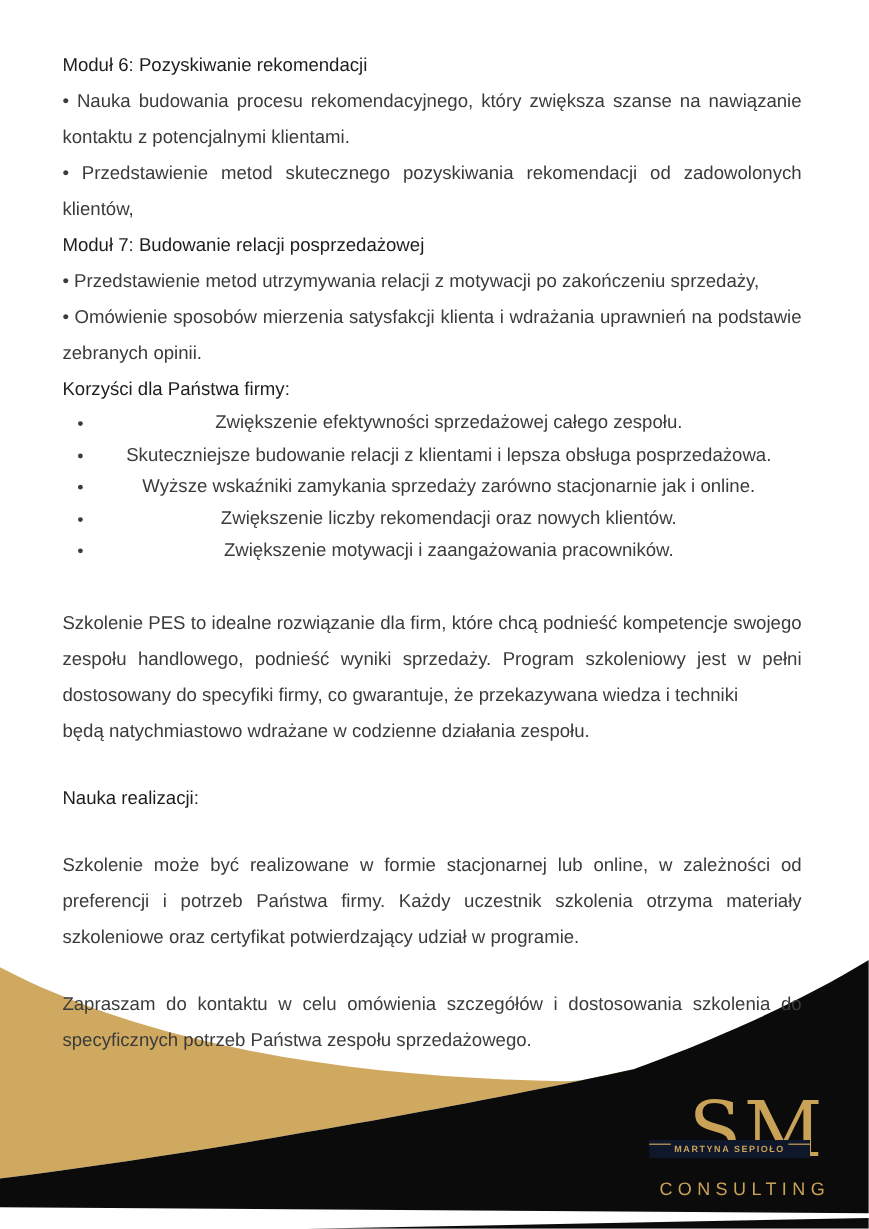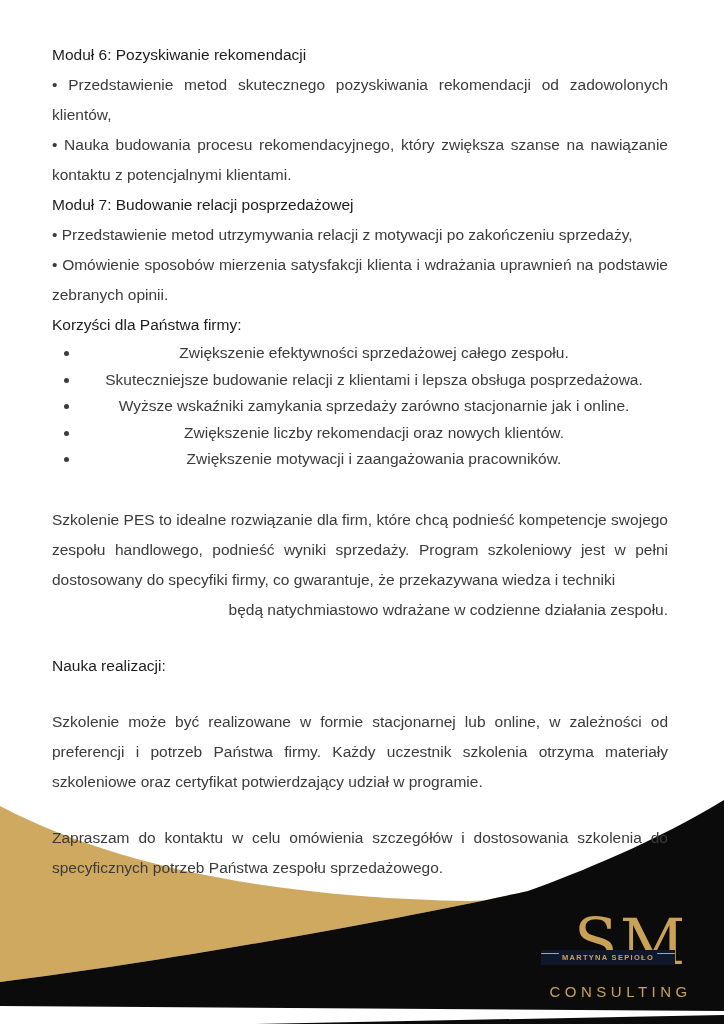--- a/index.html
+++ b/index.html
@@ -23,21 +23,21 @@
   .h-bold {
     font-weight: normal;
     color: #1d1d1d;
     line-height: 30px;
   }
   .para {
     text-align: justify;
     line-height: 30px;
   }
   .para-left {
-    text-align: right;
+    text-align: left;
     line-height: 30px;
   }
   ul.benefits {
     margin: 2px 0 0 0;
     padding-left: 28px;
   }
   ul.benefits li {
     line-height: 21px;
     margin-bottom: 5.5px;
     text-align: center;
@@ -101,22 +101,22 @@
     font-weight: 400;
     color: #c9a258;
   }
 </style>
 </head>
 <body>
 
 <div class="content">
 
   <div class="h-bold">Moduł 6: Pozyskiwanie rekomendacji</div>
+  <div class="para">• Nauka budowania procesu rekomendacyjnego, który zwiększa szanse na nawiązanie kontaktu z potencjalnymi klientami.</div>
   <div class="para">• Przedstawienie metod skutecznego pozyskiwania rekomendacji od zadowolonych klientów,</div>
-  <div class="para">• Nauka budowania procesu rekomendacyjnego, który zwiększa szanse na nawiązanie kontaktu z potencjalnymi klientami.</div>
 
   <div class="h-bold">Moduł 7: Budowanie relacji posprzedażowej</div>
   <div class="para">• Przedstawienie metod utrzymywania relacji z motywacji po zakończeniu sprzedaży,</div>
   <div class="para">• Omówienie sposobów mierzenia satysfakcji klienta i wdrażania uprawnień na podstawie zebranych opinii.</div>
 
   <div class="h-bold">Korzyści dla Państwa firmy:</div>
   <ul class="benefits">
     <li>Zwiększenie efektywności sprzedażowej całego zespołu.</li>
     <li>Skuteczniejsze budowanie relacji z klientami i lepsza obsługa posprzedażowa.</li>
     <li>Wyższe wskaźniki zamykania sprzedaży zarówno stacjonarnie jak i online.</li>

